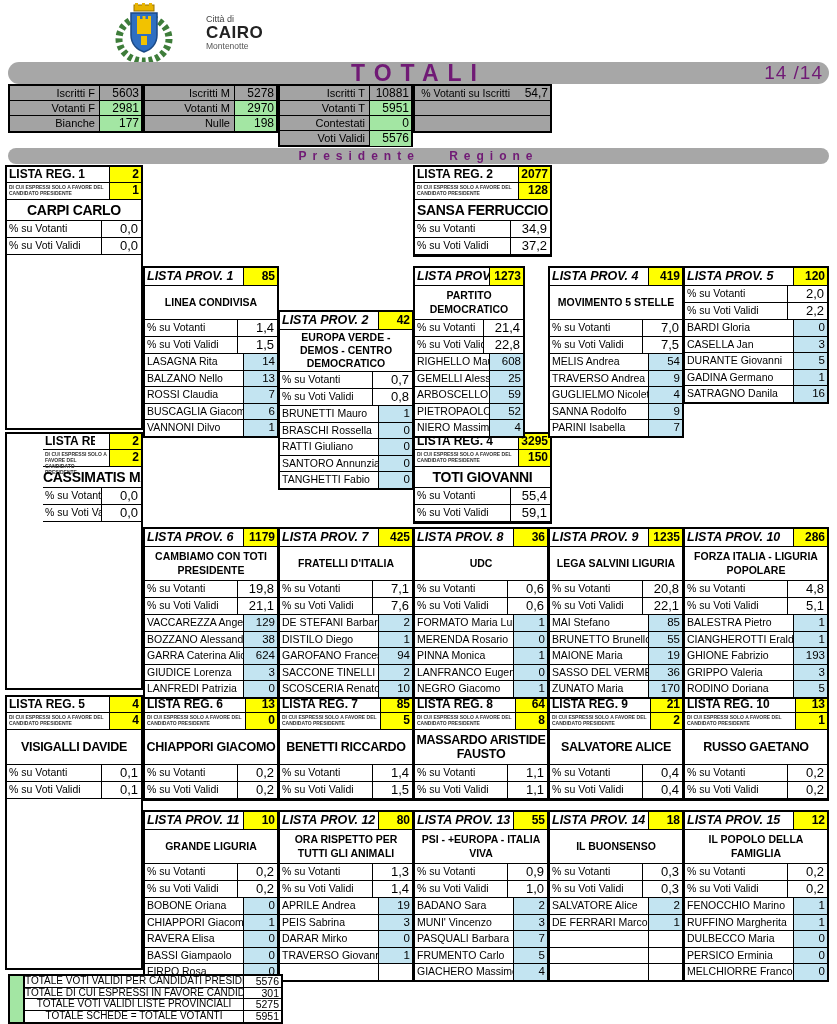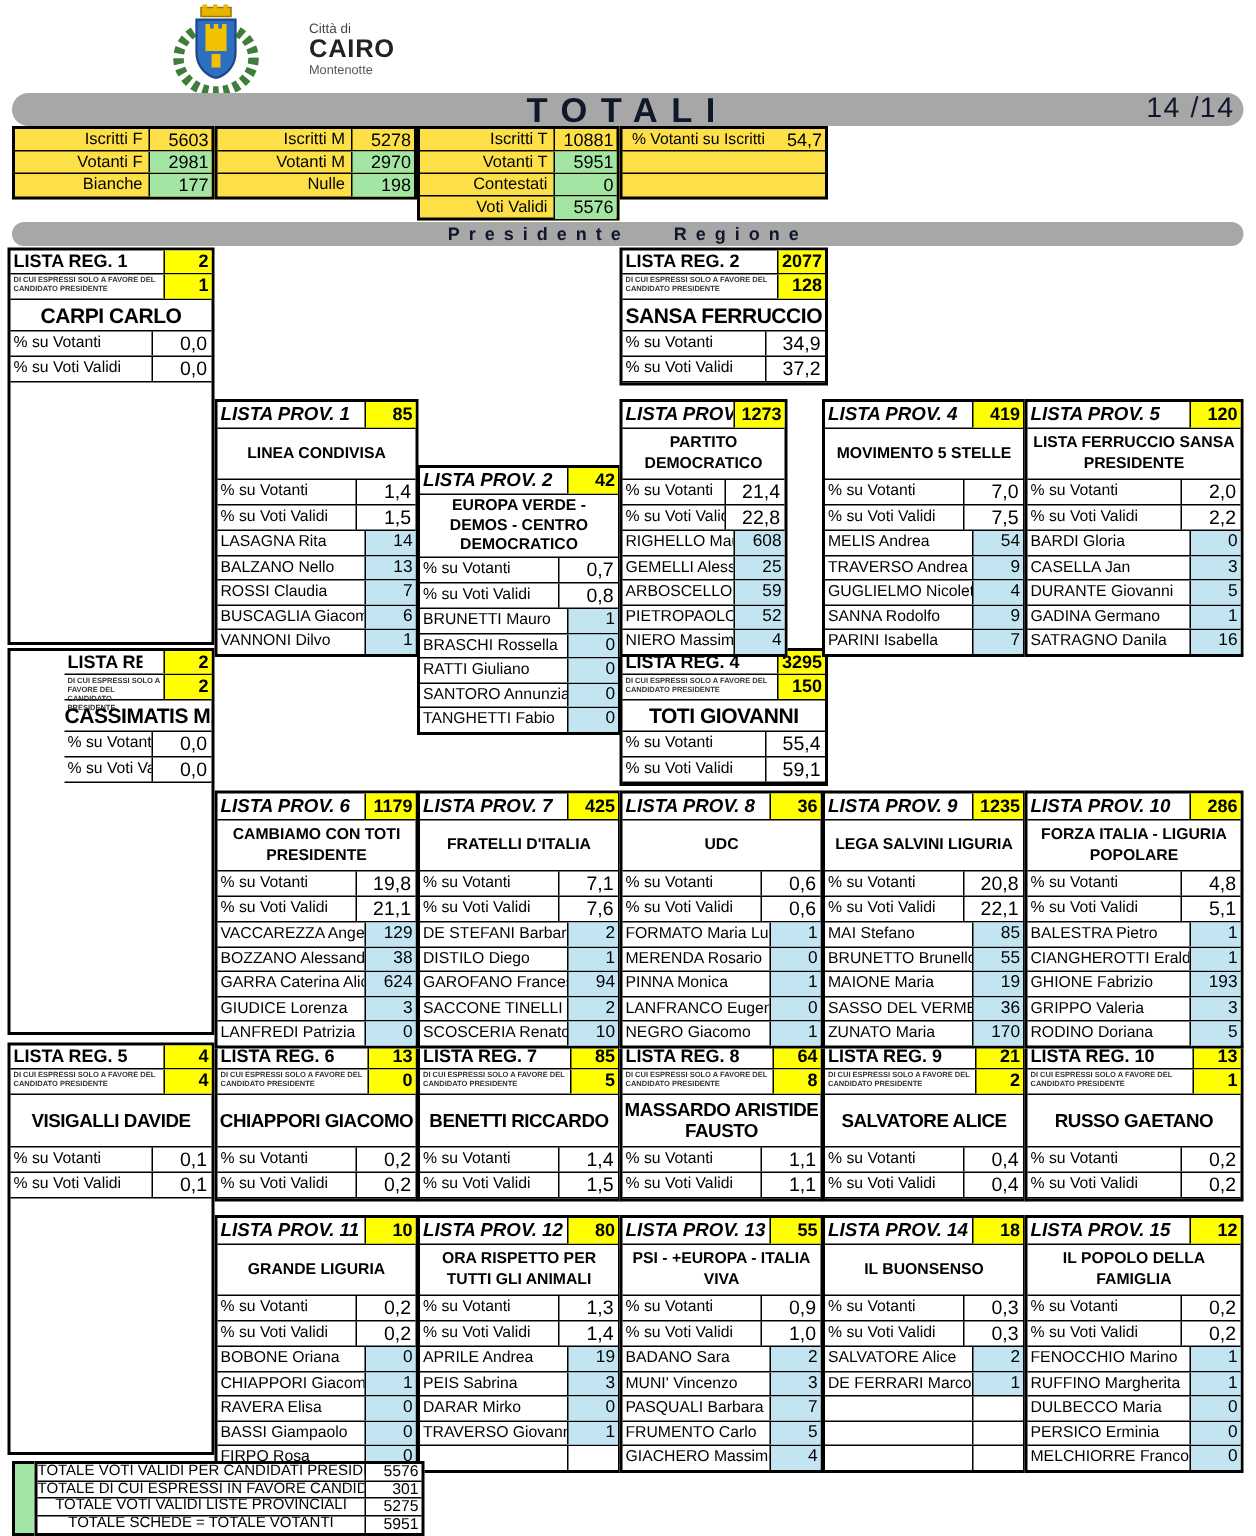--- a/index.html
+++ b/index.html
@@ -9,30 +9,30 @@
   
   .logo-wrap{position:absolute;left:108px;top:3px;display:flex;align-items:flex-start;}
   .logo-text{margin-left:26px;margin-top:12px;line-height:1.05;}
   .logo-citta{font-size:9px;color:#444;}
   .logo-cairo{font-size:17px;font-weight:bold;color:#222;letter-spacing:.5px;}
   .logo-monte{font-size:8.5px;color:#555;}
   .page-title{position:absolute;left:117px;top:20px;width:720px;text-align:center;
               font-size:15px;color:#1a1a1a;}
 
   
-  .banner{position:absolute;background:#a7a7a7;color:#0f172a;border-radius:11px;}
+  .banner{position:absolute;background:#a7a7a7;color:#701a75;border-radius:11px;}
   .totali-banner{left:8px;top:62px;width:821px;height:22px;}
   .totali-text{position:absolute;left:0;width:100%;text-align:center;font-size:23px;
                font-weight:bold;letter-spacing:9px;line-height:23px;}
   .page-num{position:absolute;right:6px;top:0;font-size:19px;line-height:22px;letter-spacing:1px;}
   .pres-banner{left:8px;top:148px;width:821px;height:16px;text-align:center;font-size:12px;
                font-weight:bold;letter-spacing:6px;word-spacing:20px;line-height:16px;}
 
   
-  .sgroup{position:absolute;top:84px;border:2px solid #000;background:#fde047;box-sizing:border-box;}
+  .sgroup{position:absolute;top:84px;border:2px solid #000;background:#a3a3a3;box-sizing:border-box;}
   #sum-col-f{left:8px;width:135px;}
   #sum-col-m{left:143px;width:135px;}
   #sum-col-t{left:278px;width:135px;height:63px;}
   #sum-pct{left:413px;width:139px;}
   .srow{display:flex;height:15px;border-bottom:1px solid #000;box-sizing:border-box;}
   .sgroup .srow:last-child{border-bottom:none;}
   .slabel{flex:1;text-align:right;font-size:11px;line-height:14px;padding-right:4px;
           white-space:nowrap;overflow:hidden;}
   .svalue{width:42px;border-left:1px solid #000;text-align:right;font-size:12px;
           line-height:14px;padding-right:2px;box-sizing:border-box;}
@@ -552,21 +552,20 @@
   </div>
         </div>
   </div>
     </div>
   <div class="prov-slot" style="left:683px;top:266px;width:146px;">
       <div>
     <div class="p-head">
       <div class="rlabel">LISTA PROV. 5</div>
       <div class="rval yellow">120</div>
     </div>
-    <div class="p-party">LISTA FERRUCCIO SANSA PRESIDENTE</div>
     <div class="rrow rpct">
       <div class="plabel">% su Votanti</div>
       <div class="pval">2,0</div>
     </div>
     <div class="rrow rpct">
       <div class="plabel">% su Voti Validi</div>
       <div class="pval">2,2</div>
     </div>
     <div class="cand-rows">
           <div class="p-cand">

